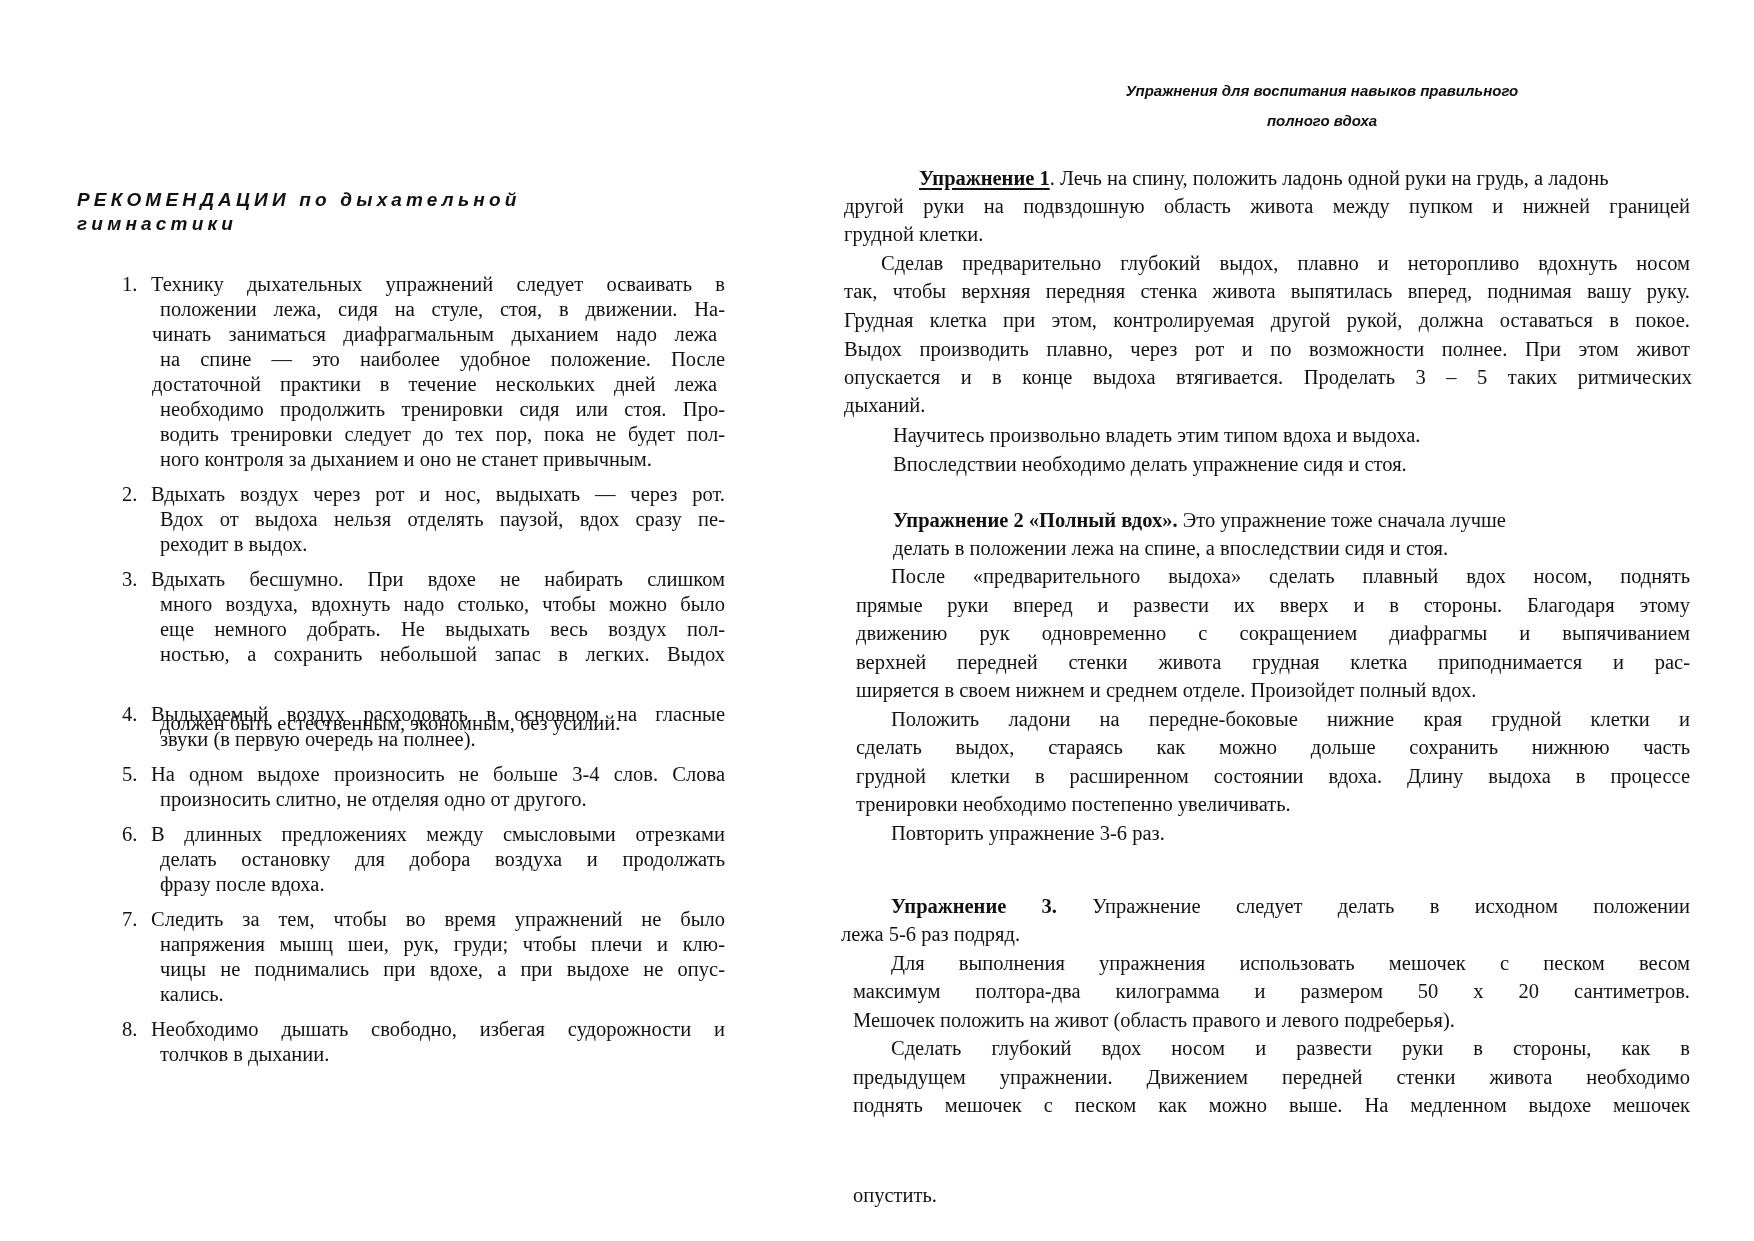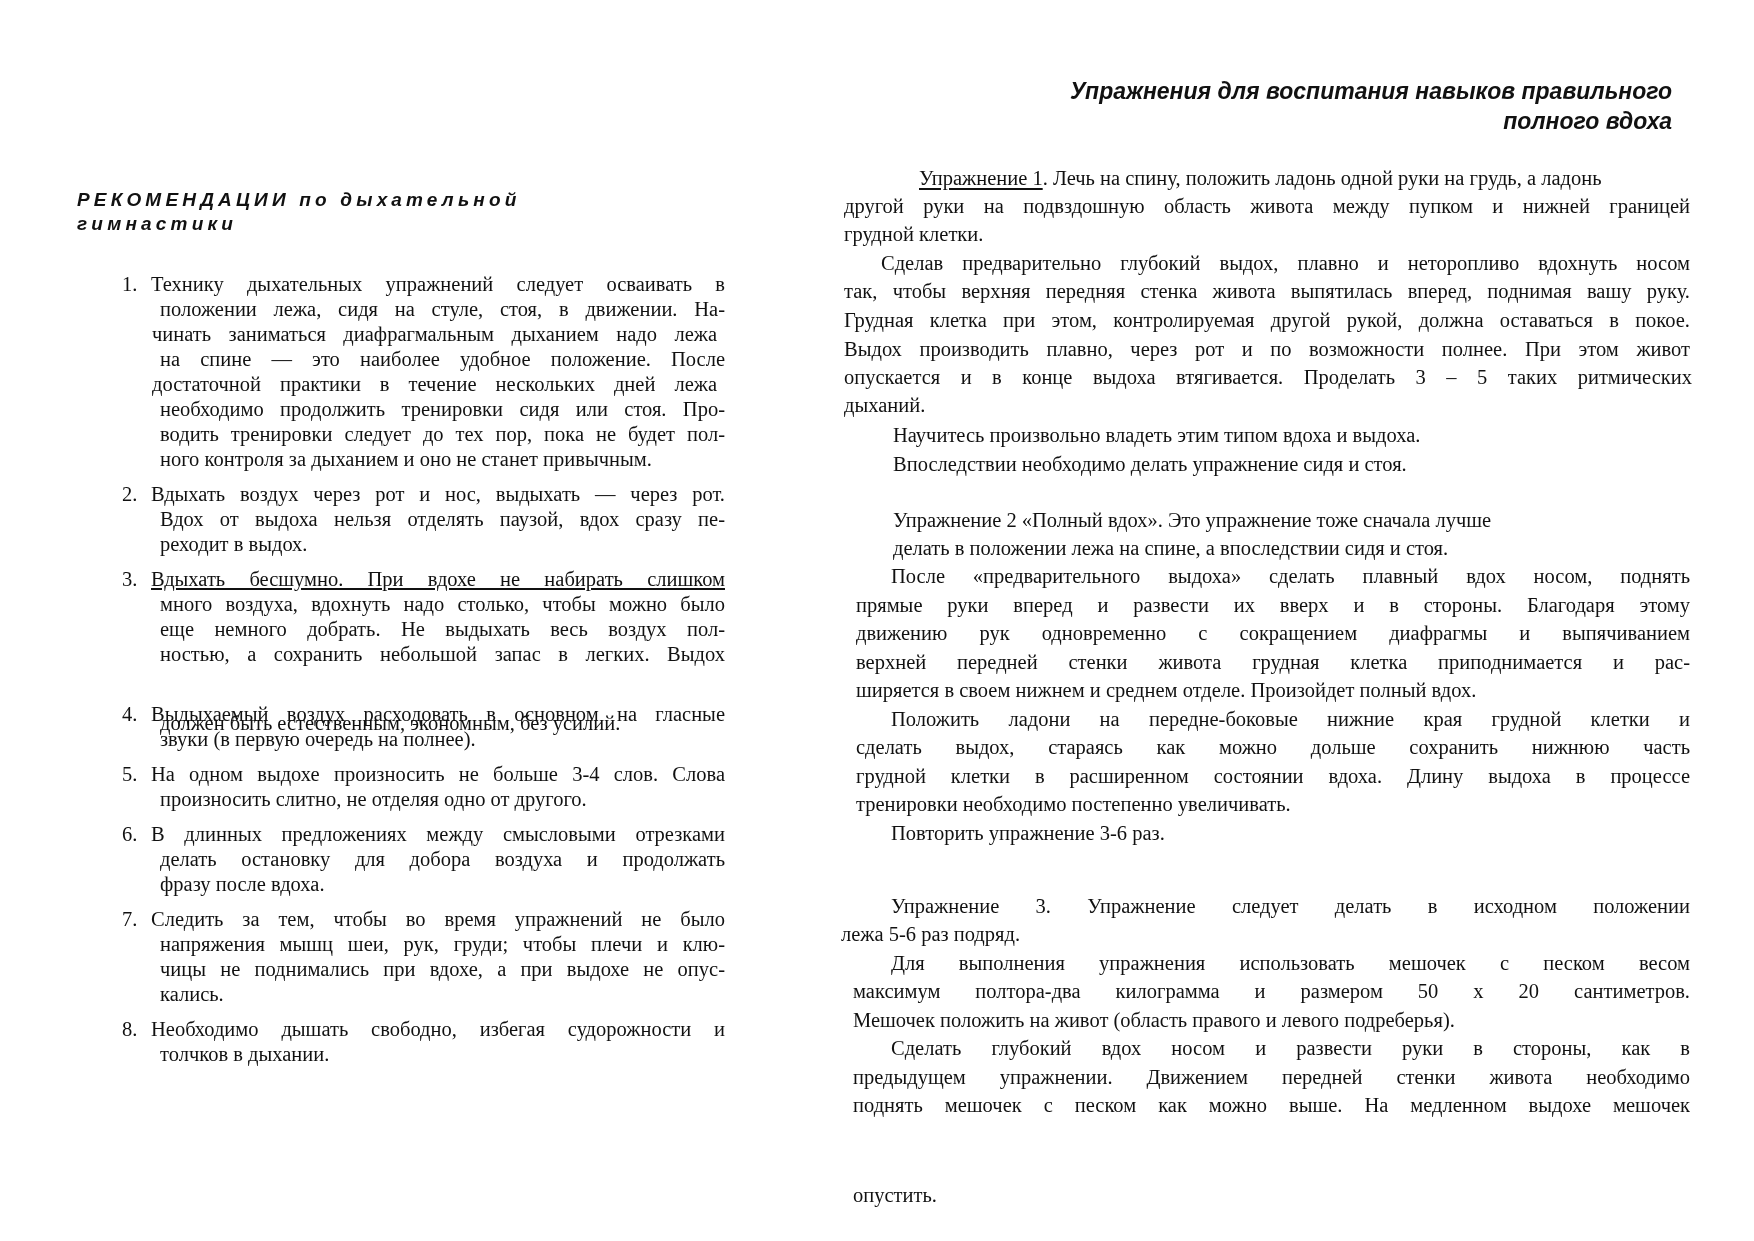--- a/index.html
+++ b/index.html
@@ -7,32 +7,32 @@
   .page { position: absolute; top: 0; height: 1241px; }
   .page-left { left: 0; width: 877px; }
   .page-right { left: 877px; width: 877px; }
 
   .heading-left {
     position: absolute; left: 77px; top: 188px; width: 520px;
     font-family: "Liberation Sans", sans-serif; font-weight: bold; font-style: italic;
     font-size: 19px; letter-spacing: 4.2px; line-height: 24px; margin: 0;
   }
   .heading-right {
-    position: absolute; left: 95px; top: 76px; width: 700px; text-align: right;
+    position: absolute; left: 95px; top: 76px; width: 700px; text-align: center;
     font-family: "Liberation Sans", sans-serif; font-weight: bold; font-style: italic;
-    font-size: 23px; line-height: 30px; margin: 0;
+    font-size: 15px; line-height: 30px; margin: 0;
   }
 
   .line {
     position: absolute; font-family: "Liberation Serif", serif; font-size: 20.5px;
     line-height: 26px; white-space: nowrap; height: 26px;
   }
   .just { text-align: justify; text-align-last: justify; white-space: normal; overflow: hidden; }
   .num { position: absolute; font-family: "Liberation Serif", serif; font-size: 20.5px; line-height: 26px; }
-  .b { font-weight: normal; }
+  .b { font-weight: bold; }
   .u { text-decoration: underline; text-decoration-thickness: 2px; text-underline-offset: 3px; }
 </style>
 </head>
 <body>
 
 <div class="page page-left">
   <h2 class="heading-left">
     <span>РЕКОМЕНДАЦИИ по дыхательной</span><br>
     <span>гимнастики</span>
   </h2>
@@ -53,21 +53,21 @@
 
     <div>
       <span class="num" style="left:122px;top:481px;">2.</span>
       <div class="line just" style="left:151px;top:481px;width:574px;">Вдыхать воздух через рот и нос, выдыхать — через рот.</div>
       <div class="line just" style="left:160px;top:506px;width:565px;">Вдох от выдоха нельзя отделять паузой, вдох сразу пе-</div>
       <div class="line" style="left:160px;top:531px;">реходит в выдох.</div>
     </div>
 
     <div>
       <span class="num" style="left:122px;top:566px;">3.</span>
-      <div class="line just" style="left:151px;top:566px;width:574px;text-decoration:underline;">Вдыхать бесшумно. При вдохе не набирать слишком</div>
+      <div class="line just" style="left:151px;top:566px;width:574px;">Вдыхать бесшумно. При вдохе не набирать слишком</div>
       <div class="line just" style="left:160px;top:591px;width:565px;">много воздуха, вдохнуть надо столько, чтобы можно было</div>
       <div class="line just" style="left:160px;top:616px;width:565px;">еще немного добрать. Не выдыхать весь воздух пол-</div>
       <div class="line just" style="left:160px;top:641px;width:565px;">ностью, а сохранить небольшой запас в легких. Выдох</div>
       <div class="line" style="left:160px;top:666px;margin-top:44px;">должен быть естественным, экономным, без усилий.</div>
     </div>
 
     <div>
       <span class="num" style="left:122px;top:701px;">4.</span>
       <div class="line just" style="left:151px;top:701px;width:574px;">Выдыхаемый воздух расходовать в основном на гласные</div>
       <div class="line" style="left:160px;top:726px;">звуки (в первую очередь на полнее).</div>

